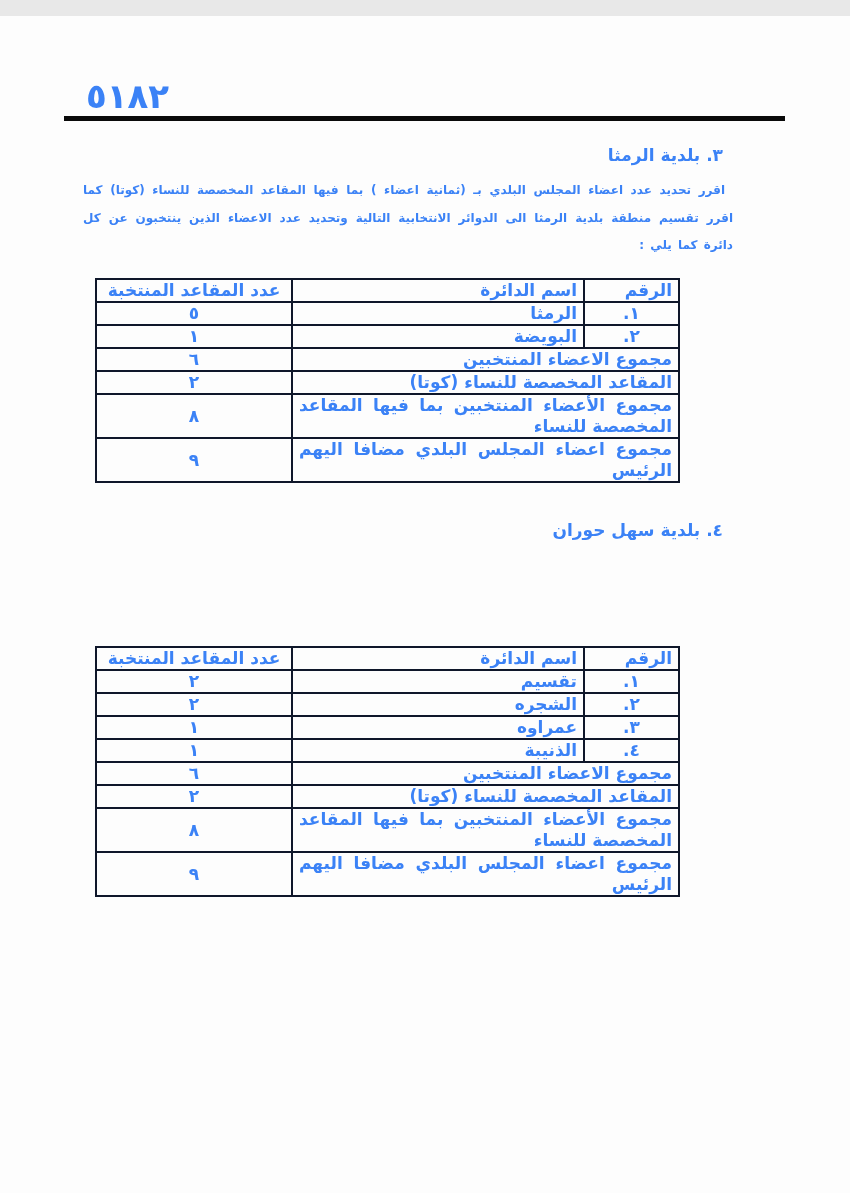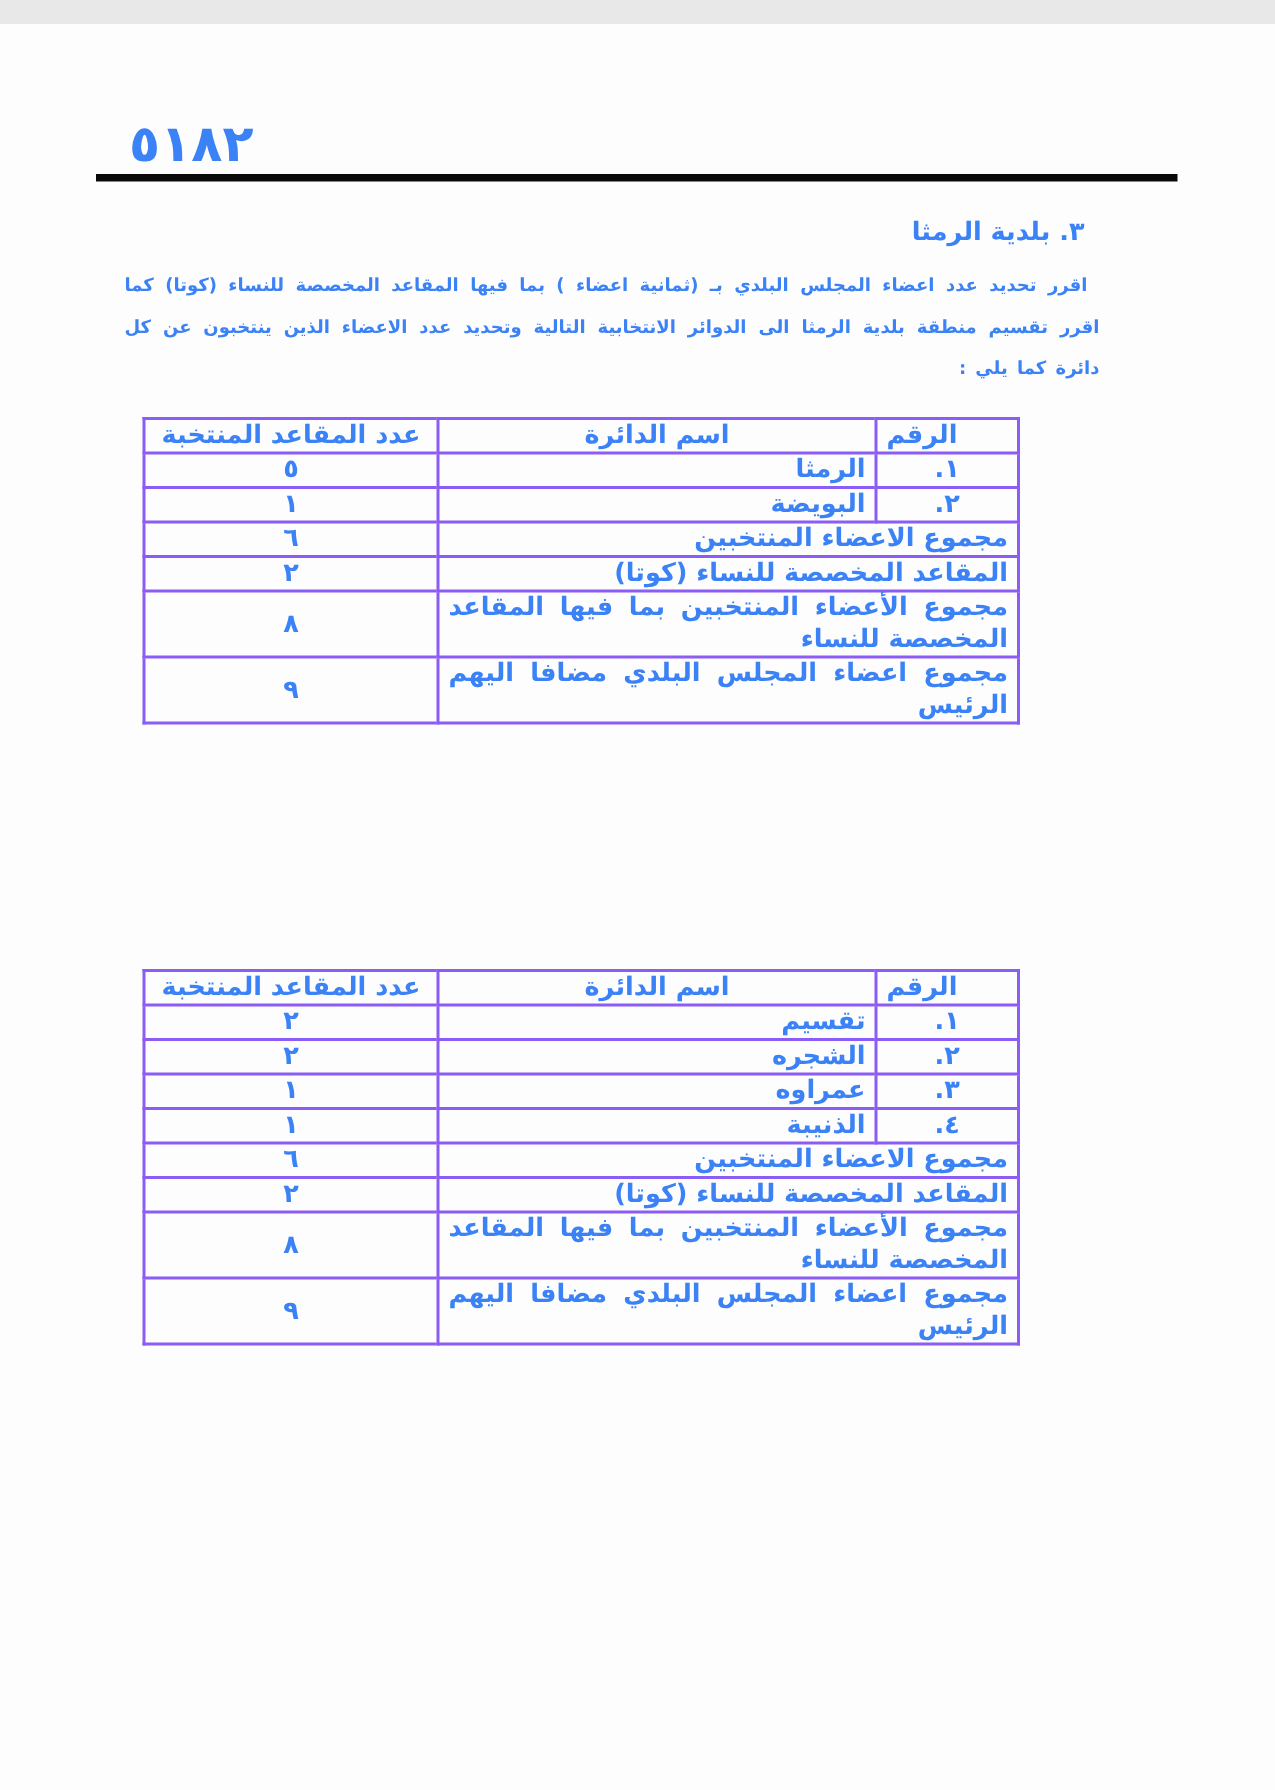--- a/index.html
+++ b/index.html
@@ -81,31 +81,31 @@
     border-collapse: collapse;
     direction: rtl;
     font-size: 17px;
     font-weight: bold;
     table-layout: fixed;
   }
   .tbl-1 { top: 262px; }
   .tbl-2 { top: 630px; }
   .districts-table th,
   .districts-table td {
-    border: 2px solid #8b5cf6;
+    border: 2px solid #0f172a;
     height: 21px;
     padding: 0 6px;
     line-height: 21px;
     vertical-align: middle;
   }
   .col-num  { width: 95px; }
   .col-dist { width: 292px; }
   .col-seat { width: 196px; }
-  .h-num   { text-align: left; }
-  .h-dist  { }
+  .h-num   { text-align: right; }
+  .h-dist  { text-align: right; }
   .h-seat  { text-align: center; }
   .c-num   { text-align: center; }
   .c-dist  { text-align: right; }
   .c-seat  { text-align: center; }
   .c-label { text-align: justify; line-height: 22px; padding: 1px 6px; }
 </style>
 </head>
 <body>
 
 <div class="page">
@@ -150,20 +150,21 @@
       <td class="c-label" colspan="2">مجموع الأعضاء المنتخبين بما فيها المقاعد المخصصة للنساء</td>
       <td class="c-seat">٨</td>
     </tr>
     <tr>
       <td class="c-label" colspan="2">مجموع اعضاء المجلس البلدي مضافا اليهم الرئيس</td>
       <td class="c-seat">٩</td>
     </tr>
   </tbody>
     </table>
 
+  <div class="section-title t2-title">٤. بلدية سهل حوران</div>
 
   <table class="districts-table tbl-2">
     <colgroup>
         <col class="col-num">
         <col class="col-dist">
         <col class="col-seat">
       </colgroup>
     <tbody>
         <tr>
       <th class="h-num">الرقم</th>

